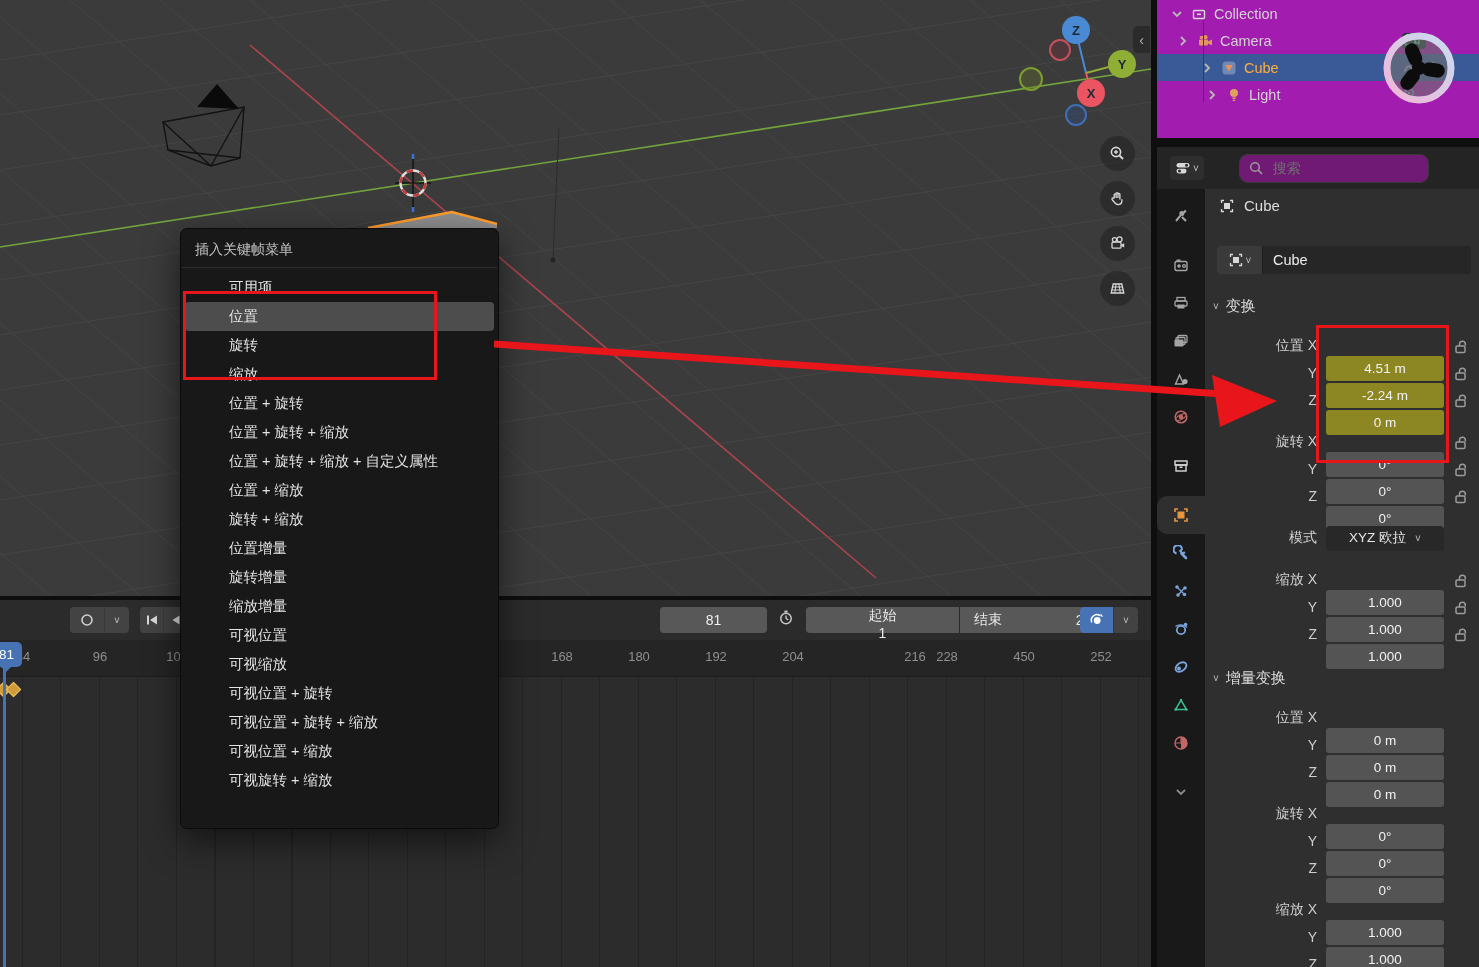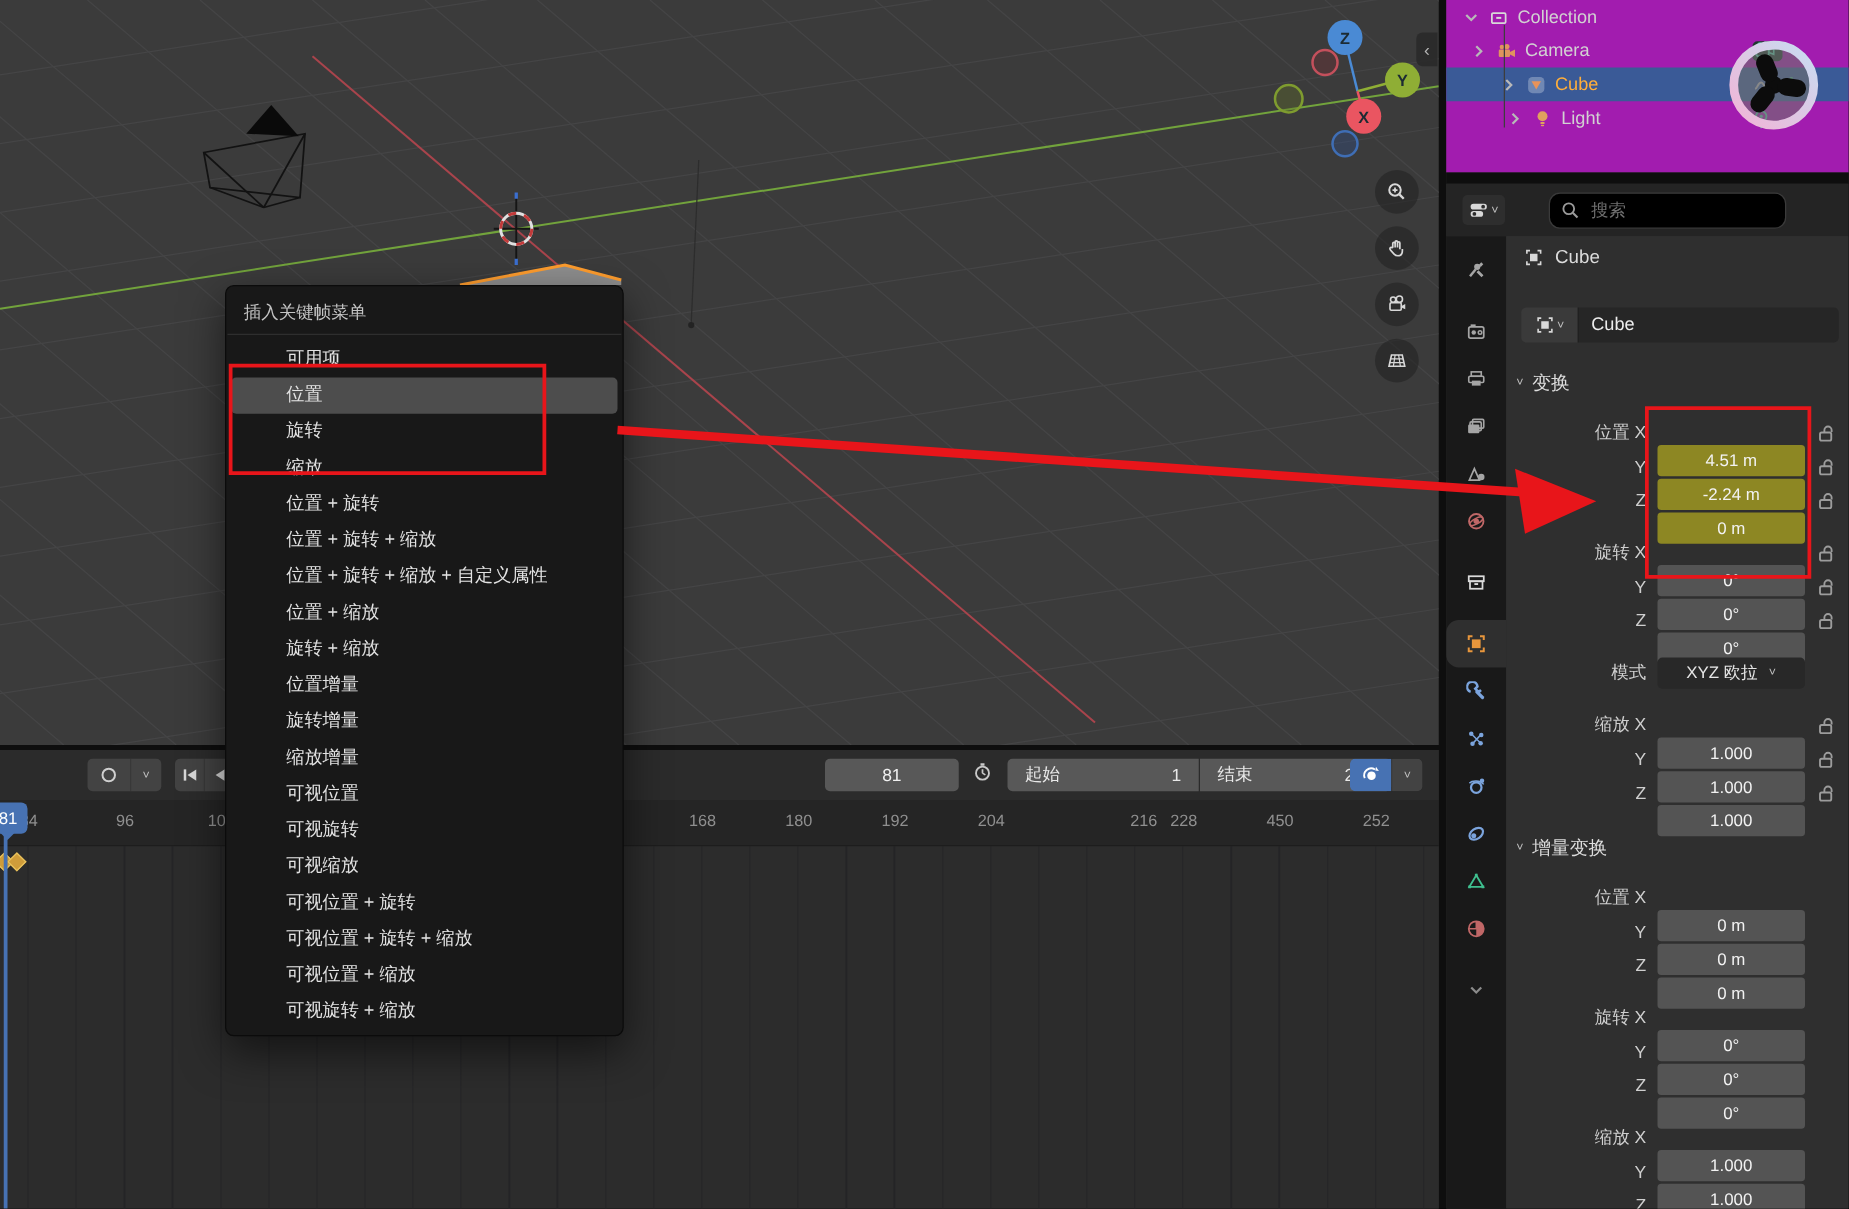--- a/index.html
+++ b/index.html
@@ -20,21 +20,21 @@
   .tl-head{position:absolute;left:0;top:0;width:100%;height:40px;background:#2b2b2b;}
   .btn-group{position:absolute;top:7px;height:26px;background:#434343;border-radius:4px;display:flex;align-items:center;overflow:hidden;}
   .btn-seg{height:26px;display:flex;align-items:center;justify-content:center;}
   .btn-seg+.btn-seg{border-left:1px solid #383838;}
   .chev{color:#c2c2c2;font-size:10px;}
   .num-field{position:absolute;top:7px;height:26px;background:#585858;border-radius:4px;display:flex;
       align-items:center;justify-content:center;color:#f0f0f0;font-size:14px;}
   .range-group{position:absolute;top:7px;height:26px;display:flex;gap:1px;}
   .range-cell{width:125px;background:#585858;display:flex;align-items:center;justify-content:space-between;
       padding:0 14px;color:#e8e8e8;font-size:14px;}
-  .range-cell:first-child{border-radius:4px 0 0 4px;}
+  .range-cell:first-child{border-radius:4px 0 0 4px;flex-direction:column;}
   .range-cell:last-child{border-radius:0 4px 4px 0;}
   .ruler{position:absolute;left:0;top:40px;width:100%;height:36px;background:#252525;}
   .tick{position:absolute;top:9px;transform:translateX(-50%);color:#8f8f8f;font-size:13px;}
   .tracks{position:absolute;left:0;top:76px;width:100%;height:291px;background:#2c2c2c;border-top:1px solid #1d1d1d;
       background-image:repeating-linear-gradient(90deg,#242426 0px,#242426 1px,transparent 1px,transparent 38.5px);
       background-position:22px 0;}
   .playhead-line{position:absolute;left:3px;top:63px;width:3px;height:304px;background:#4772b3;z-index:5;}
   .playhead-badge{position:absolute;left:-9px;top:2px;width:31px;height:25px;background:#4772b3;border-radius:5px;
       color:#fff;font-size:13.5px;display:flex;align-items:center;justify-content:center;z-index:6;}
   .playhead-badge:after{content:"";position:absolute;left:9px;top:24px;border:6px solid transparent;border-top-color:#4772b3;}
@@ -53,21 +53,21 @@
   .ol-row{display:flex;align-items:center;height:27px;padding:0 6px 0 12px;font-size:14.5px;color:#d2d2d2;}
   .ol-row.sel{background:#3a5a97;}
   .ol-row.sel .ol-label{color:#ffae3b;}
   .ol-label{margin-left:7px;}
   .ol-right{margin-left:auto;display:flex;align-items:center;gap:6px;width:118px;}
   .ol-right .spacer{flex:1;}
   .ic{display:inline-flex;align-items:center;justify-content:center;}
   .rp-gap{position:absolute;left:0;top:138px;width:322px;height:9px;background:#0e0e0e;}
   .props-head{position:absolute;left:0;top:147px;width:322px;height:42px;background:#242424;display:flex;align-items:center;}
   .ed-btn{margin-left:13px;display:flex;align-items:center;gap:2px;background:#2e2e2e;border-radius:4px;padding:4px 5px;}
-  .searchbox{margin-left:35px;width:172px;height:27px;background:#000000;border:1px solid #3a3a3a;border-radius:9px;
+  .searchbox{margin-left:35px;width:172px;height:27px;background:#701a75;border:1px solid #3a3a3a;border-radius:9px;
       display:flex;align-items:center;padding:0 8px;gap:7px;}
   .searchbox input{flex:1;background:transparent;border:none;outline:none;color:#cfcfcf;font-size:14px;width:100px;
       font-family:"Liberation Sans","DejaVu Sans",sans-serif;}
   .searchbox input::placeholder{color:#6f6f6f;}
   .tabstrip{position:absolute;left:0;top:189px;width:48px;height:778px;background:#191919;display:flex;flex-direction:column;align-items:center;padding-top:8px;}
   .tab{width:48px;height:38px;display:flex;align-items:center;justify-content:center;flex:none;}
   .tab.gap{margin-top:11px;}
   .tab.active{background:#2f2f2f;border-radius:10px 0 0 10px;}
   .pcontent{position:absolute;left:48px;top:189px;width:274px;height:778px;background:#2f2f2f;}
   .breadcrumb{position:absolute;left:14px;top:8px;display:flex;align-items:center;gap:9px;color:#dcdcdc;font-size:15px;}
@@ -324,21 +324,20 @@
         <div class="menu-item">缩放</div>
         <div class="menu-item">位置 + 旋转</div>
         <div class="menu-item">位置 + 旋转 + 缩放</div>
         <div class="menu-item">位置 + 旋转 + 缩放 + 自定义属性</div>
         <div class="menu-item">位置 + 缩放</div>
         <div class="menu-item">旋转 + 缩放</div>
         <div class="menu-item">位置增量</div>
         <div class="menu-item">旋转增量</div>
         <div class="menu-item">缩放增量</div>
         <div class="menu-item">可视位置</div>
-        <div class="menu-item">可视旋转</div>
         <div class="menu-item">可视缩放</div>
         <div class="menu-item">可视位置 + 旋转</div>
         <div class="menu-item">可视位置 + 旋转 + 缩放</div>
         <div class="menu-item">可视位置 + 缩放</div>
         <div class="menu-item">可视旋转 + 缩放</div>
       </div>
   </div>
 
   <div class="right">
     <div class="outliner">

